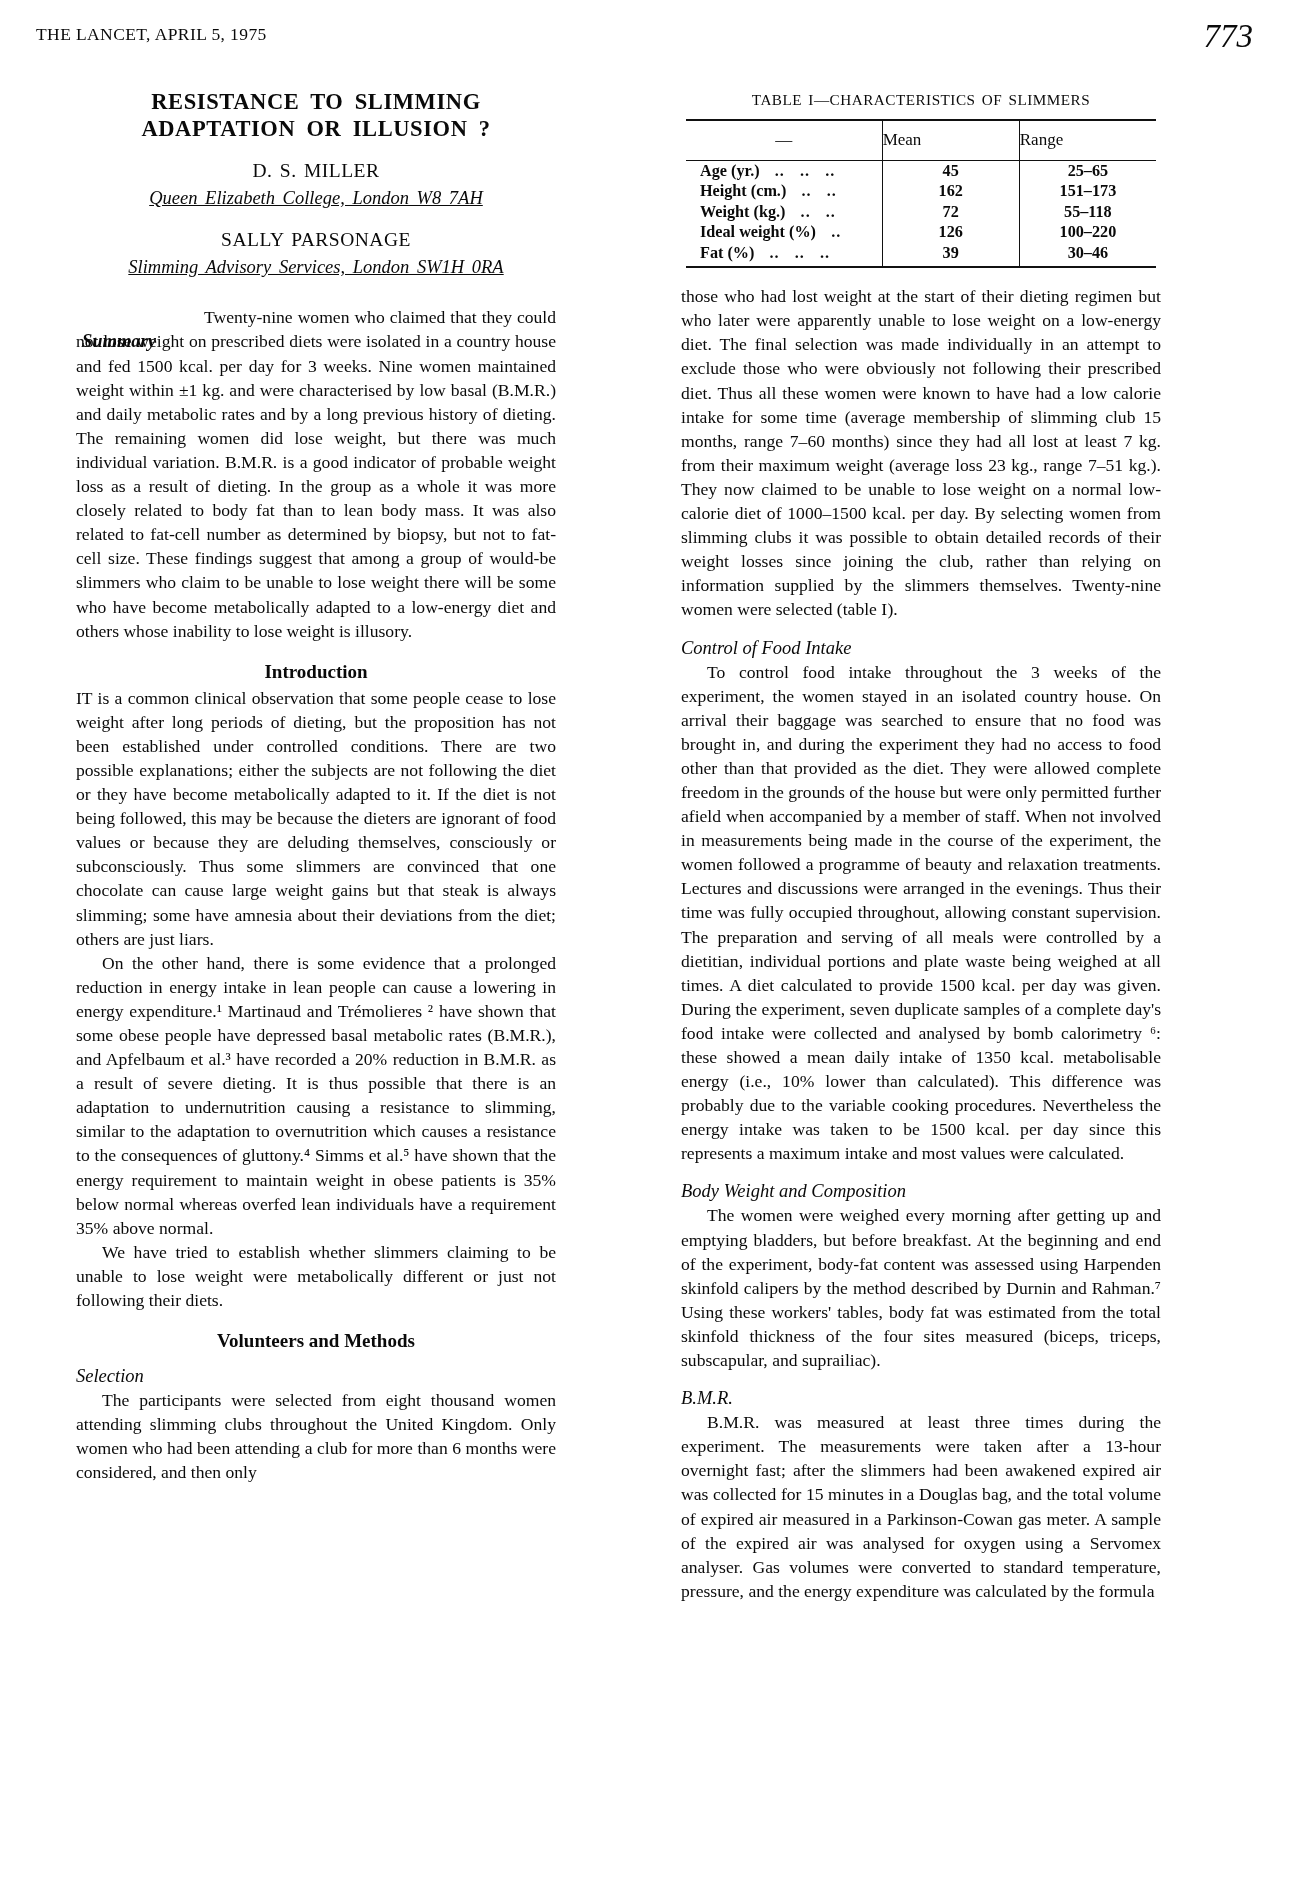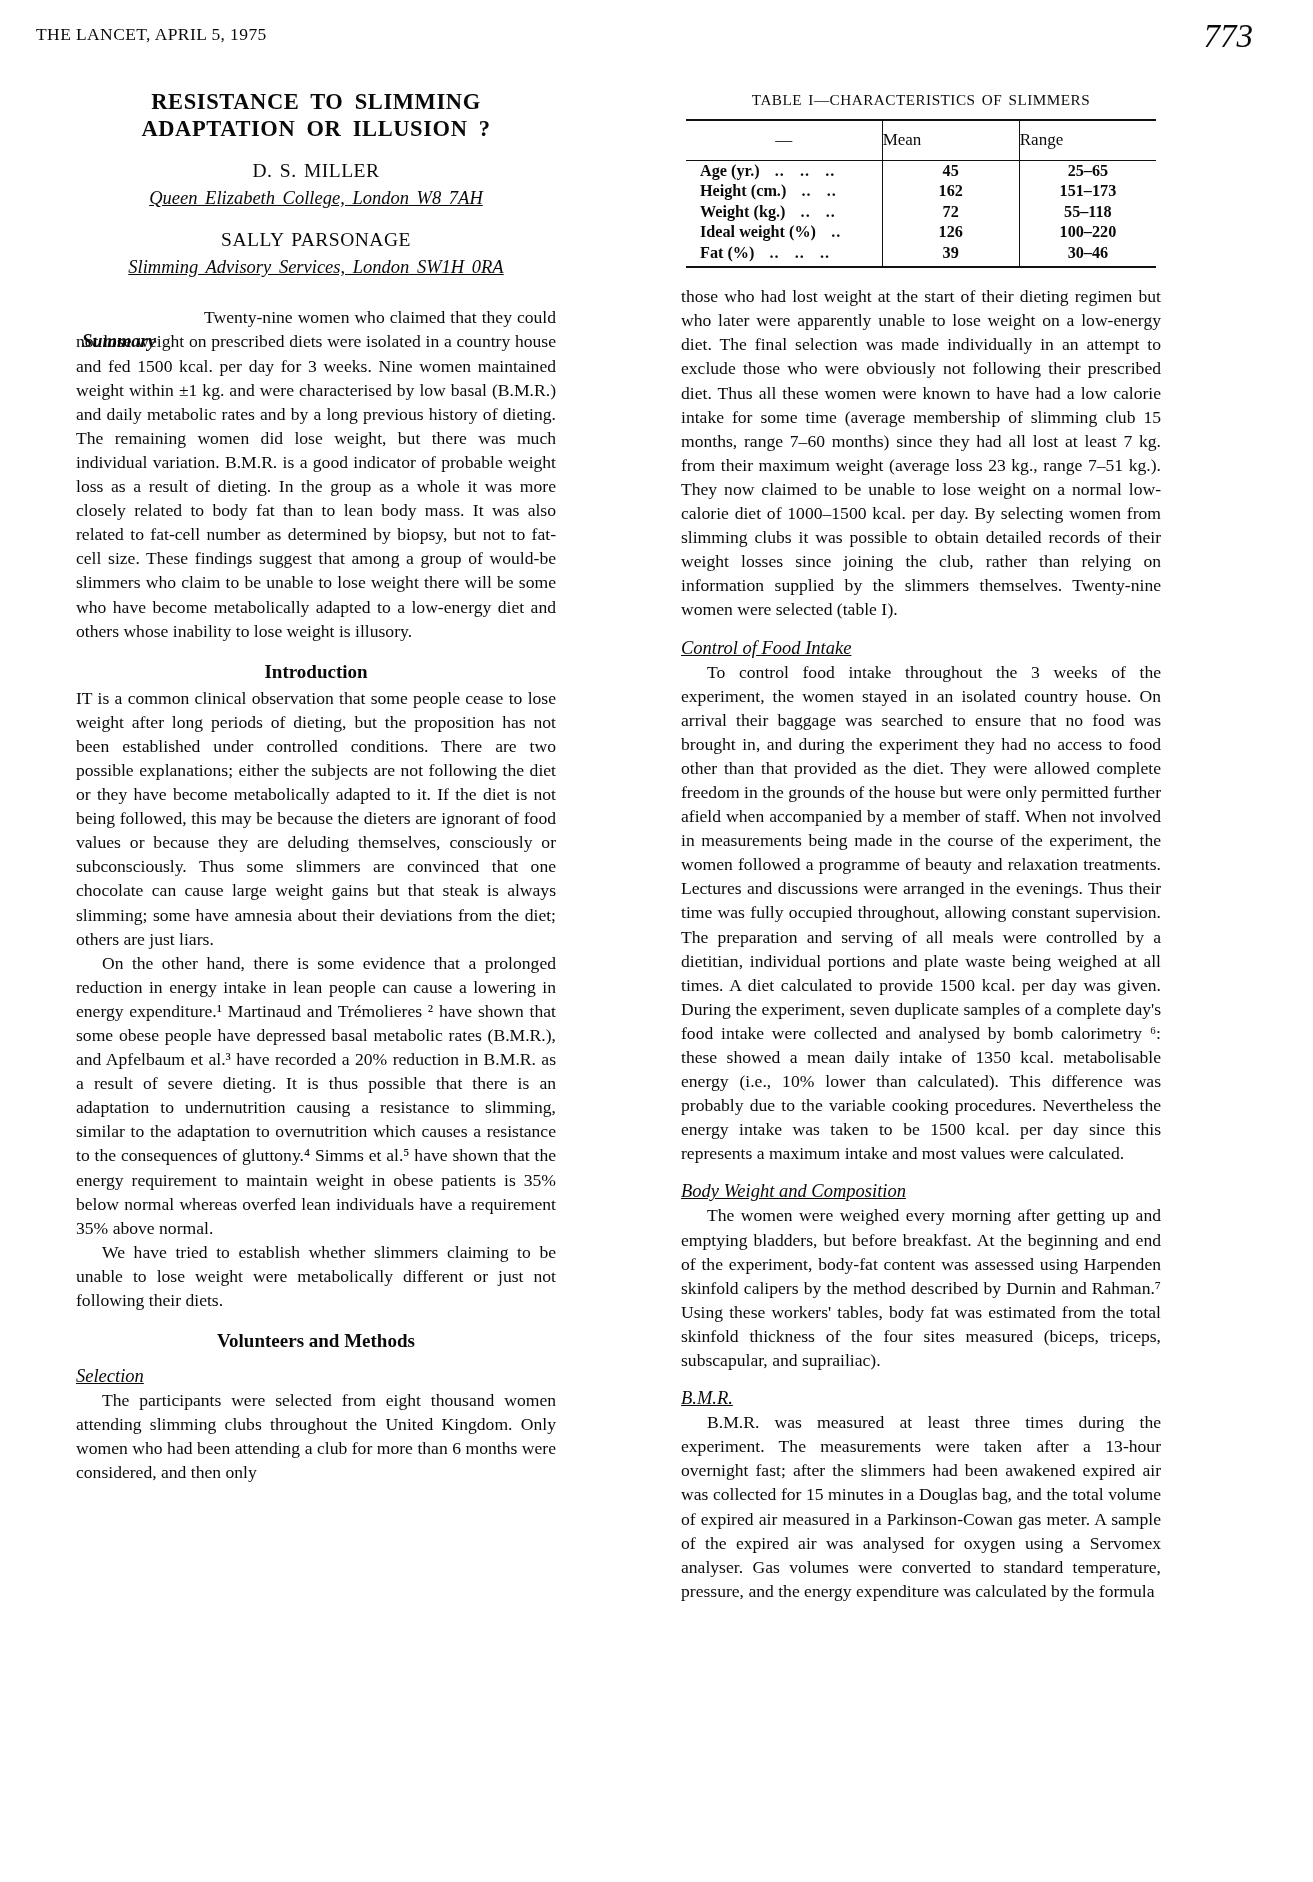--- a/index.html
+++ b/index.html
@@ -125,21 +125,20 @@
     margin: 17px 0 2px 0;
     line-height: 24px;
   }
   h3.sec-ital {
     font-size: 18.5px;
     font-style: italic;
     font-weight: normal;
     text-align: left;
     margin: 14px 0 0 0;
     line-height: 24px;
-    text-decoration: underline;
   }
   h3.sec-ital.tight { margin-top: 11px; }
 
   p {
     margin: 0;
     text-indent: 26px;
   }
   p.noindent { text-indent: 0; }
 
   .sc {

